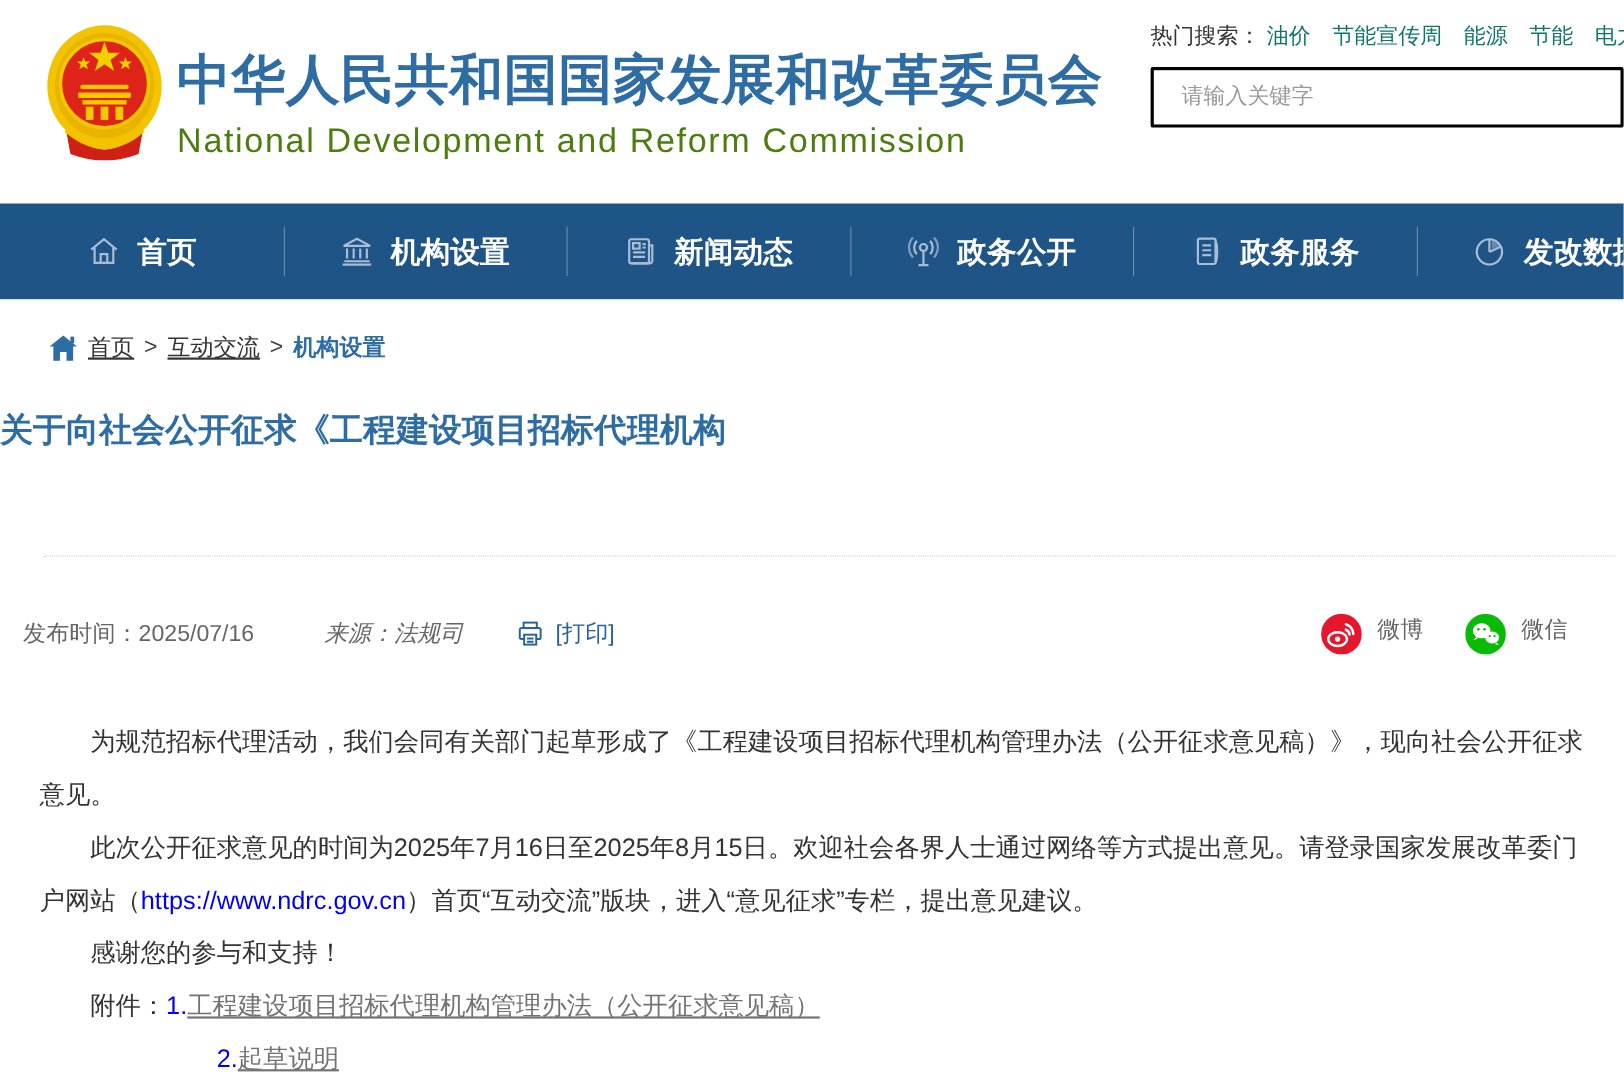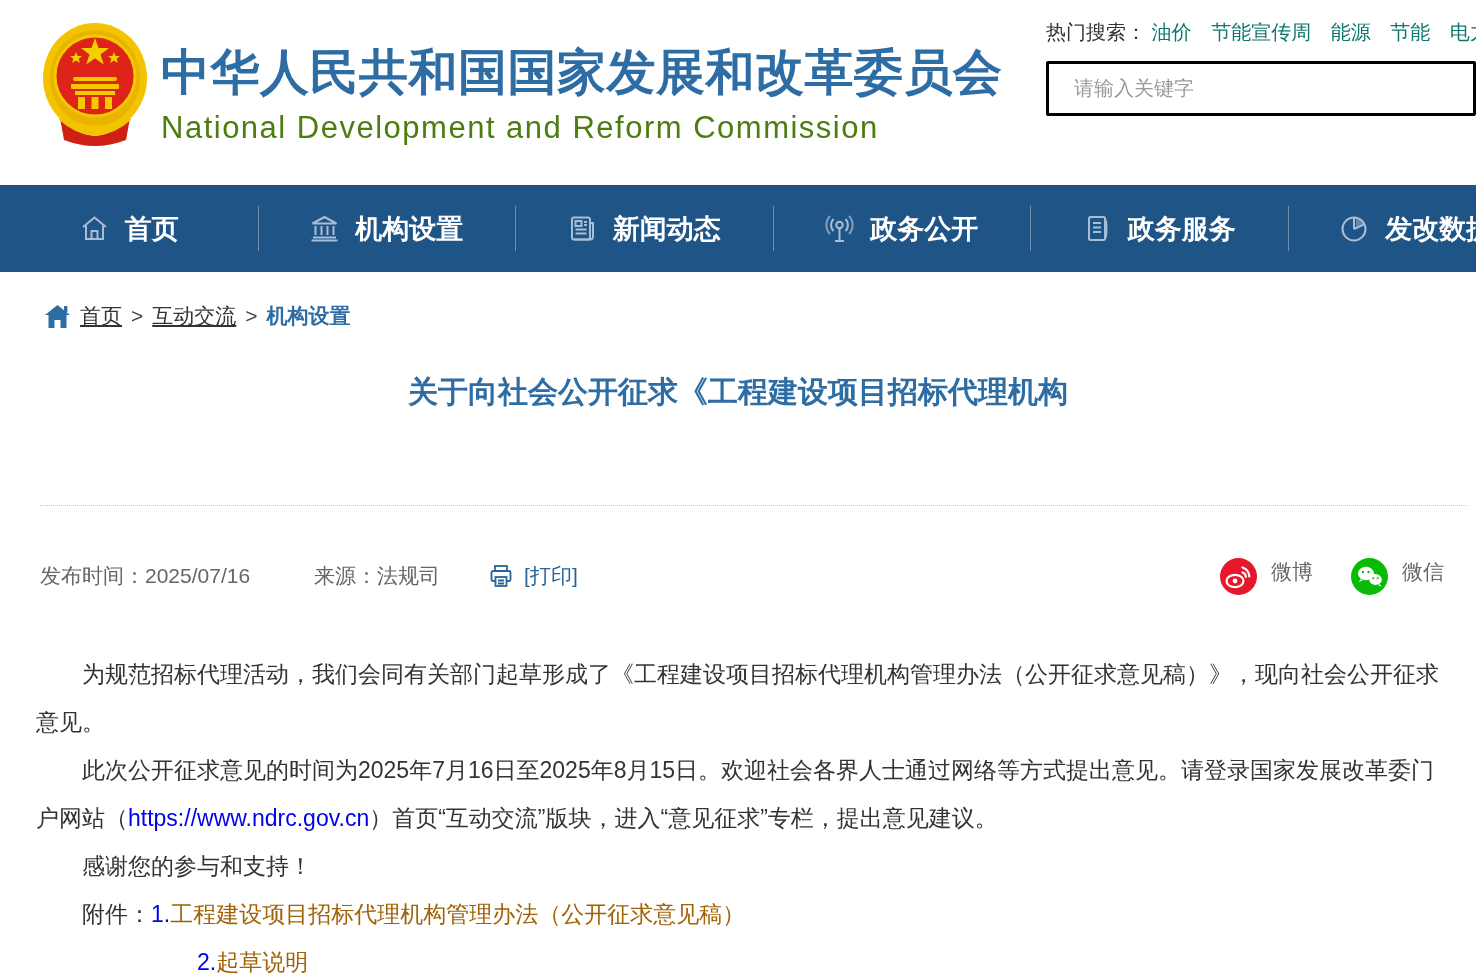--- a/index.html
+++ b/index.html
@@ -33,41 +33,41 @@
   .nav-ico svg { width:31px; height:31px; stroke:#a9bdd6; fill:none; stroke-width:2; }
 
   
   .breadcrumb { position:absolute; left:44px; top:302px; display:flex; align-items:center;
     gap:9px; font-size:21px; }
   .crumb-link { color:#333; text-decoration:underline; cursor:pointer; }
   .crumb-sep { color:#444; }
   .crumb-current { color:#2e6da4; font-weight:bold; }
 
   
-  .article-title { position:absolute; left:0; top:367px; width:1476px; text-align:center;
+  .article-title { position:absolute; left:0; top:367px; width:1476px; 
     color:#2e6da4; font-size:30px; font-weight:bold; line-height:49px; }
   .dotted-sep { position:absolute; left:40px; top:505px; width:1428px; border-top:1px dotted #c9c9c9; }
 
-  .meta-row { position:absolute; left:40px; top:556px; width:1404px; height:40px;
+  .meta-row { position:absolute; left:21px; top:556px; width:1404px; height:40px;
     display:flex; align-items:center; font-size:21px; color:#666; }
   .meta-pub { margin-right:64px; }
-  .meta-src { margin-right:48px; }
+  .meta-src { margin-right:48px;font-style:italic; }
   .print-group { display:flex; align-items:center; gap:10px; color:#2a6496; cursor:pointer; }
   .print-group svg { width:26px; height:26px; }
   .share-group { margin-left:auto; display:flex; align-items:center; gap:38px; }
   .share-item { display:flex; align-items:flex-start; gap:14px; cursor:pointer; color:#666; }
   .share-item svg { width:37px; height:37px; }
 
   
   .article-body { position:absolute; left:36px; top:650px; width:1414px; font-size:23px;
     color:#333; line-height:48px; }
   .article-body p { text-indent:46px; }
   .url-link { color:#0000ee; text-decoration:none; cursor:pointer; }
   .attach-num { color:#0101ee; text-decoration:none; }
-  .attach-link { color:#a16207; cursor:pointer; }
+  .attach-link { color:#737373; text-decoration:underline; cursor:pointer; }
   .attach2 { text-indent:0; padding-left:115px; }
 </style>
 </head>
 <body>
 
 <div class="header">
 
   <svg class="emblem" viewBox="0 0 110 124">
     <ellipse cx="55" cy="56" rx="52" ry="55" fill="#f3c300"></ellipse>
     <ellipse cx="55" cy="56" rx="45" ry="48" fill="#e8b400"></ellipse>

